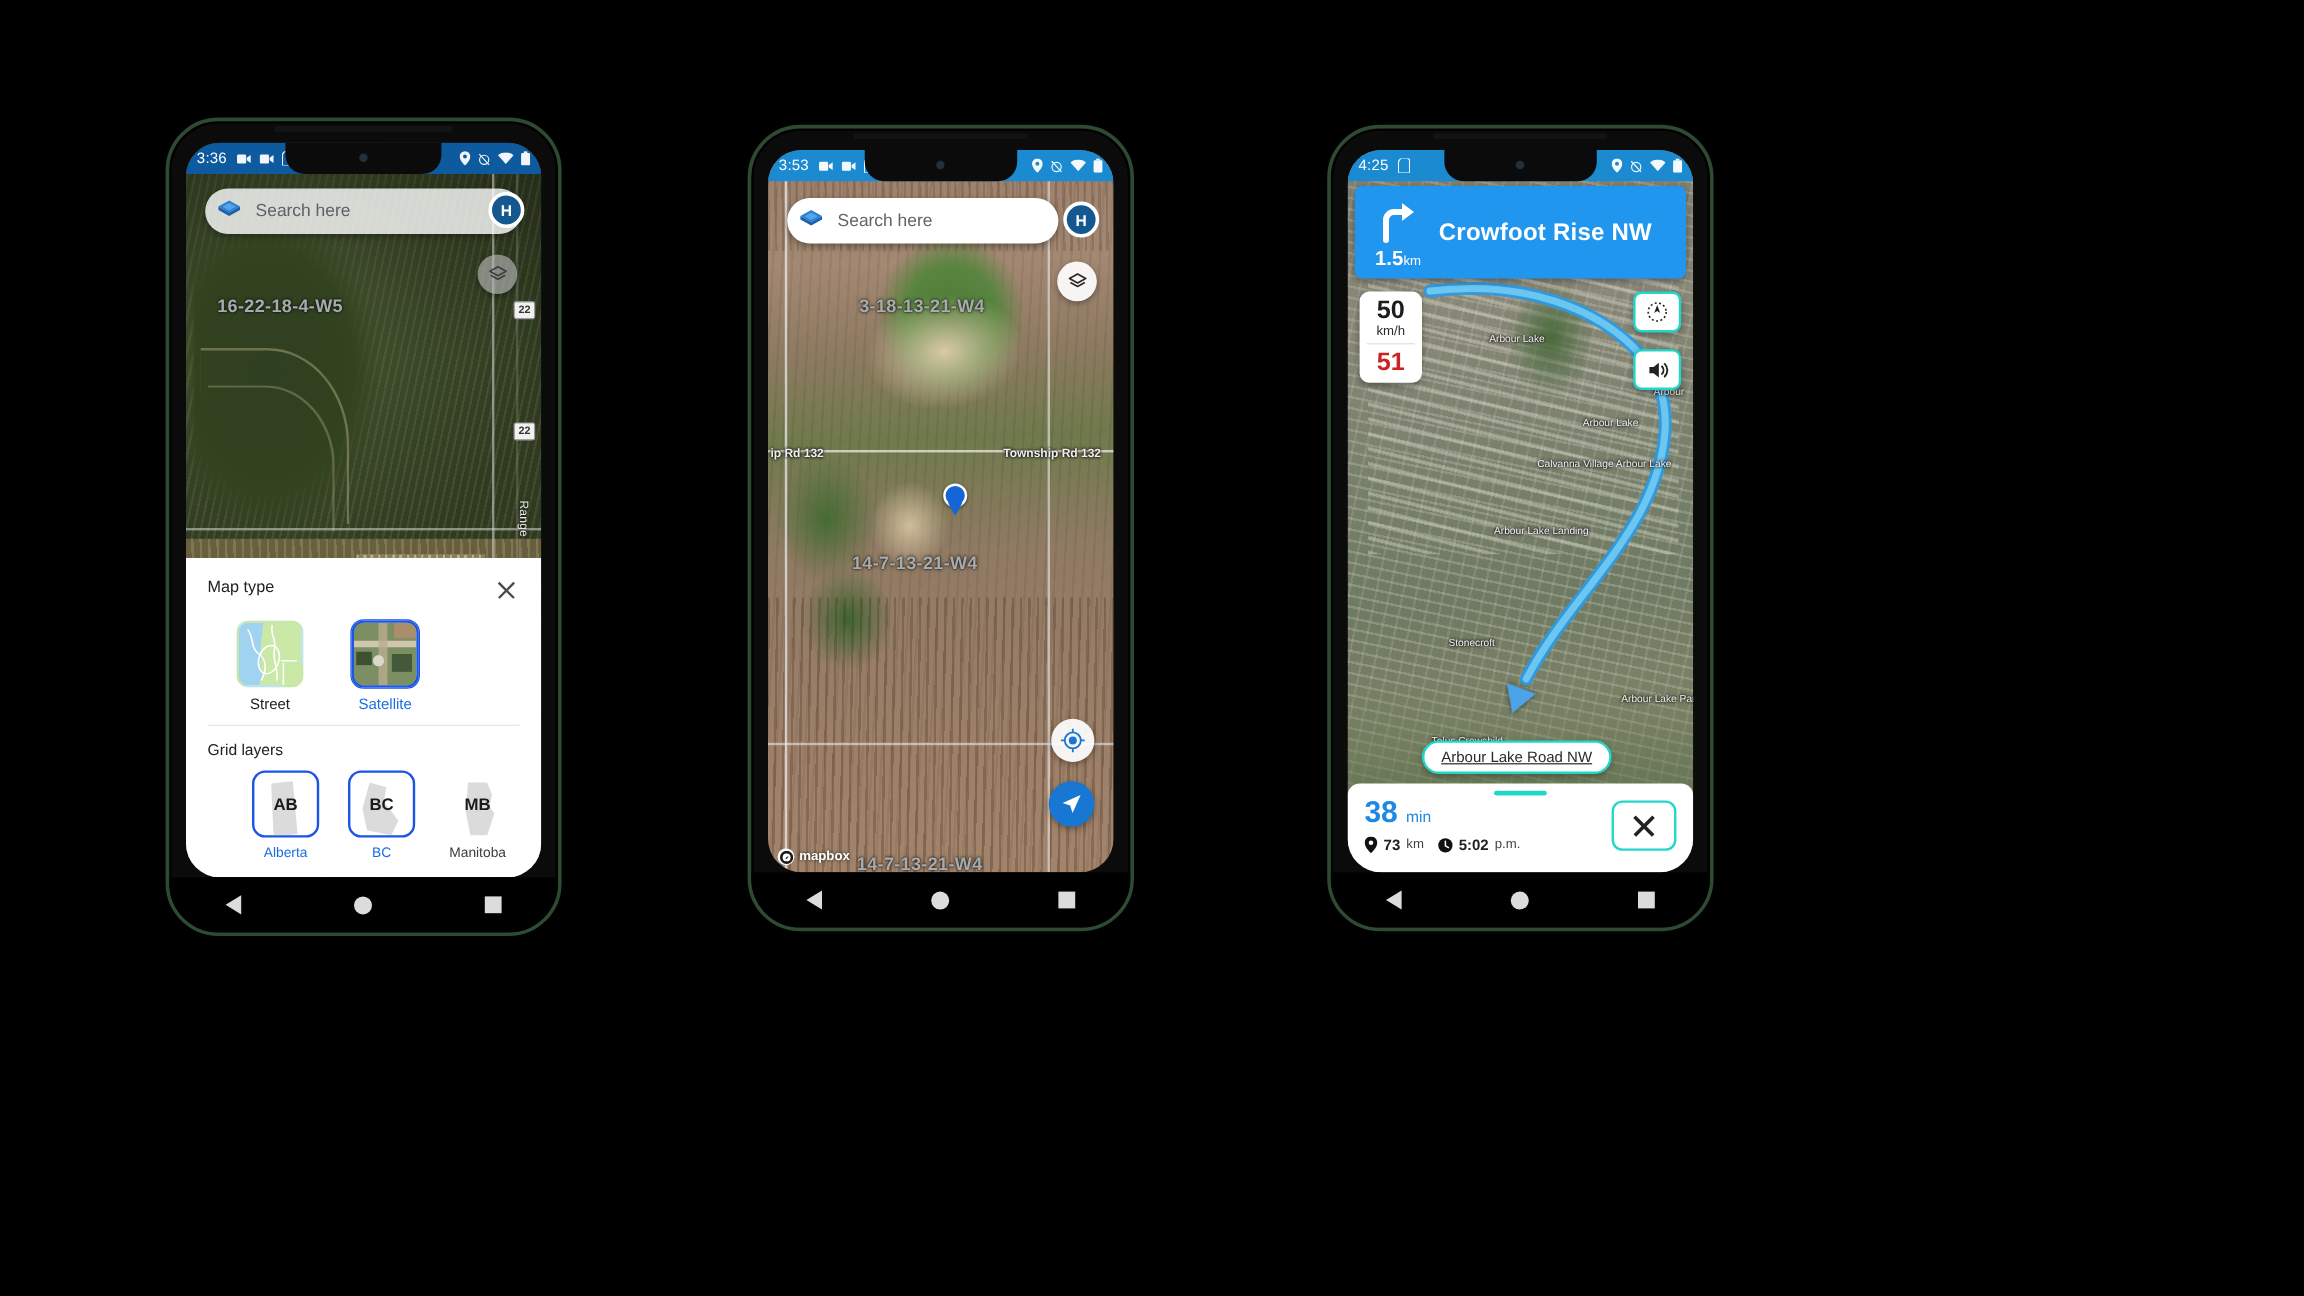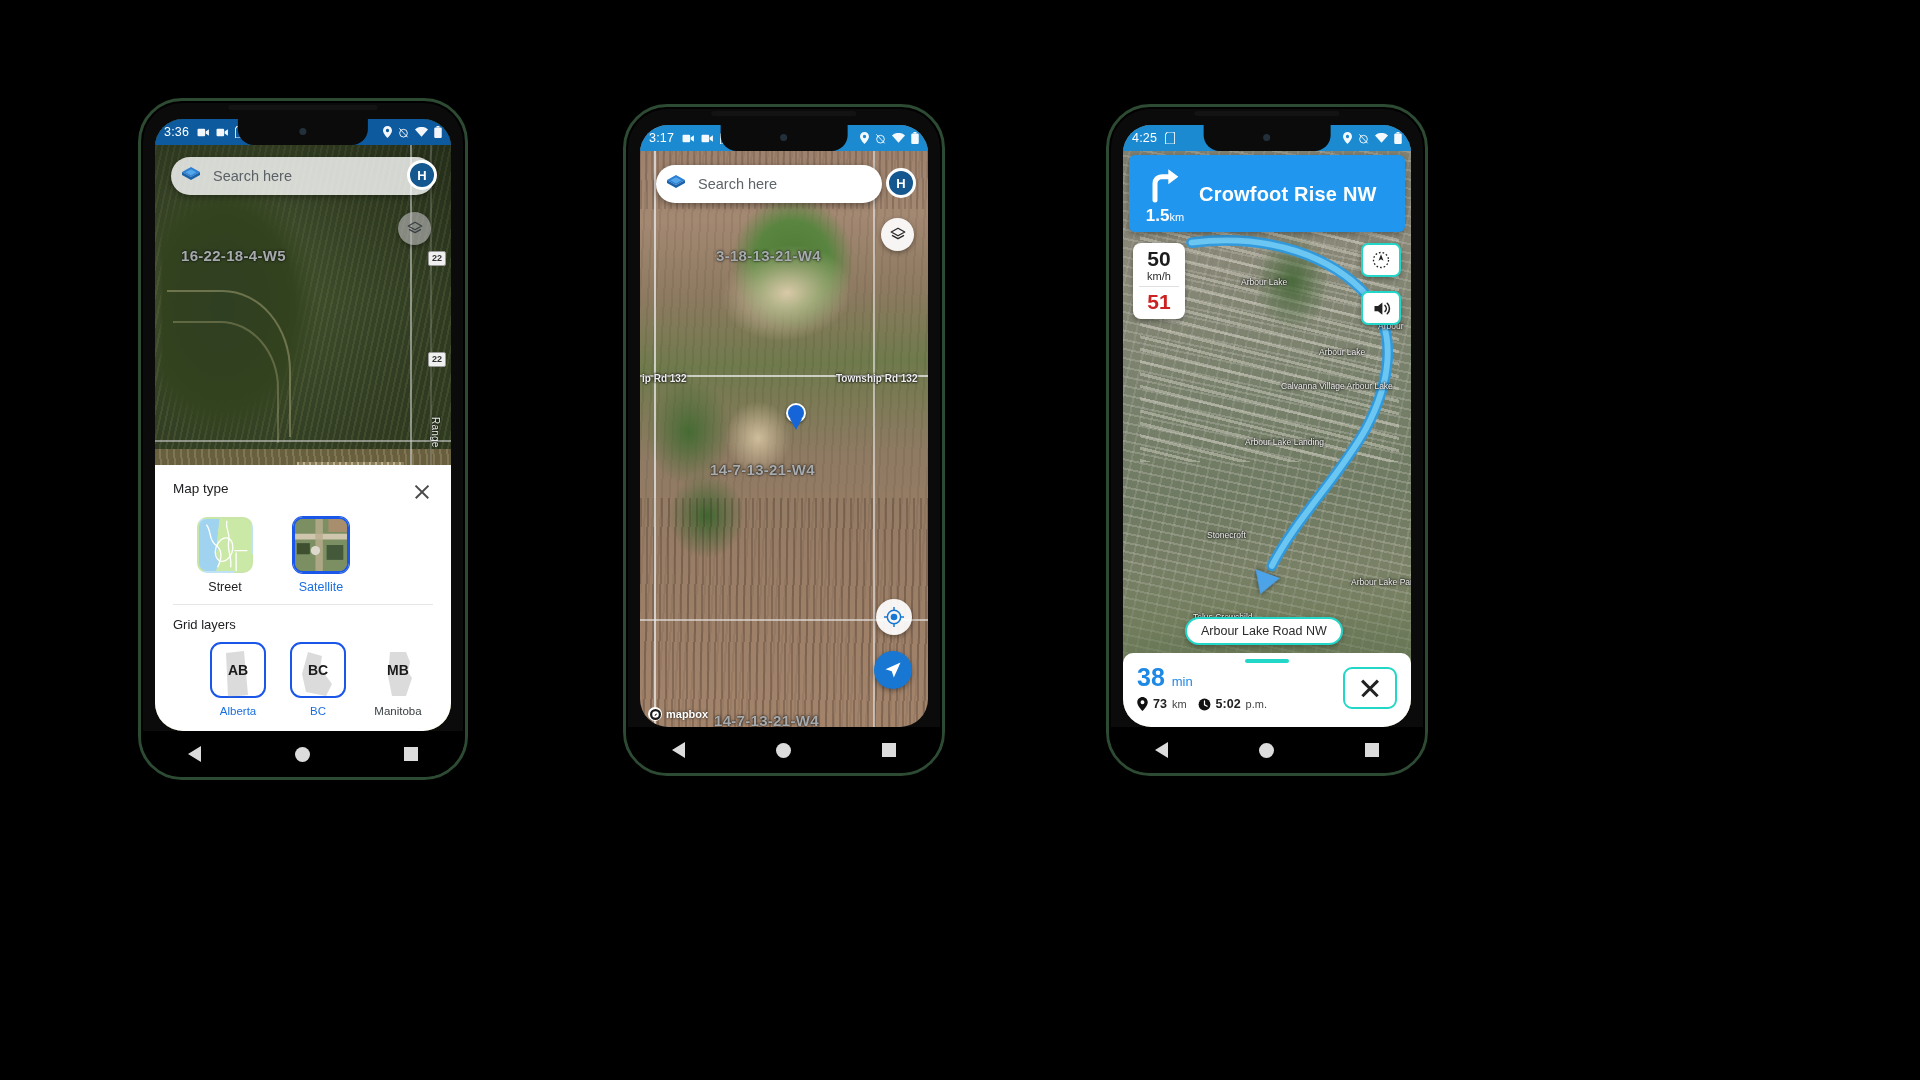--- a/index.html
+++ b/index.html
@@ -346,20 +346,21 @@
     position:absolute; z-index: 14; inset:0;
   }
   .route-label {
     position:absolute; z-index: 24;
     background:#fff; border: 2px solid #23d7c8;
     border-radius: 16px;
     padding: 5px 14px;
     font-size: 12.5px; color:#2a2a2a;
     white-space:nowrap;
     box-shadow: 0 2px 5px rgba(0,0,0,.3);
+    text-decoration: underline;
   }
   .poi {
     position:absolute; z-index: 18;
     font-size: 8.5px; color:#f2f2f2;
     text-shadow: 0 0 3px #000, 0 0 2px #000;
     white-space:nowrap;
   }
   .eta-card {
     position:absolute; z-index: 30; left:0; right:0; bottom: 0;
     background:#fff;
@@ -623,21 +624,21 @@
             <svg width="11" height="11" viewBox="0 0 20 20">
                 <circle cx="10" cy="10" r="10" fill="#1a1a1a"></circle>
                 <path d="M10 4a6 6 0 100 12 6 6 0 000-12zm1.2 7.2L8 13l1.6-3.4L13 8z" fill="#fff"></path>
               </svg>
           </span>
           <span>mapbox</span>
         </div>
       </div>
 
       <div class="statusbar bright">
-        <span class="sb-time">3:17</span>
+        <span class="sb-time">3:53</span>
         <span class="sb-left-icons">
           <span class="sbi">
               <svg width="13" height="11" viewBox="0 0 24 20">
                 <rect x="1" y="3" width="14" height="14" rx="2" fill="#fff"></rect>
                 <path d="M16 8l6-4v12l-6-4z" fill="#fff"></path>
               </svg>
             </span>
           <span class="sbi">
               <svg width="13" height="11" viewBox="0 0 24 20">
                 <rect x="1" y="3" width="14" height="14" rx="2" fill="#fff"></rect>

